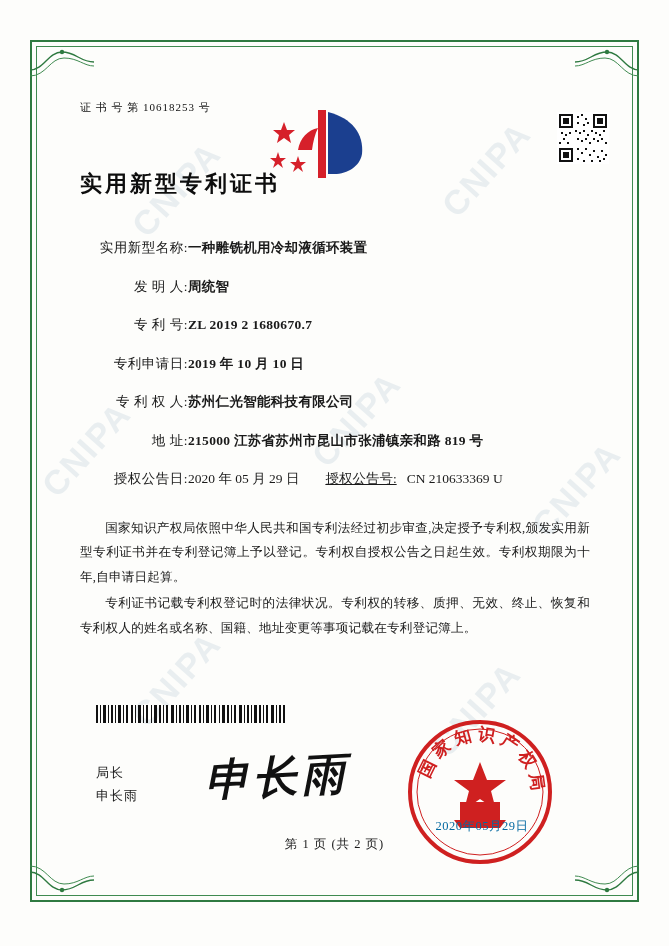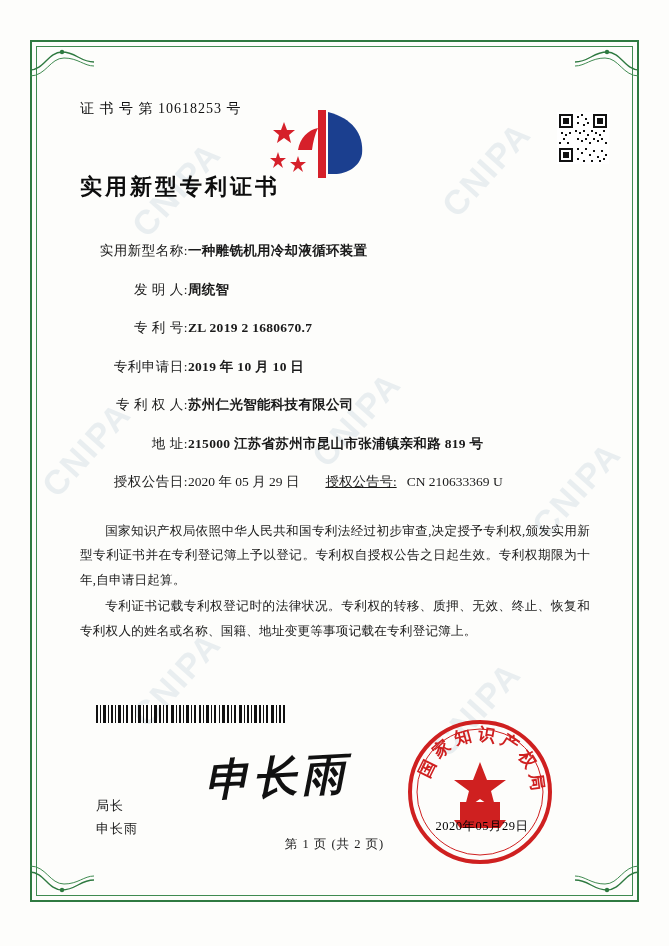--- a/index.html
+++ b/index.html
@@ -70,21 +70,21 @@
   .wm7 { left: 420px; top: 690px; }
 
   
   .content {
     position: absolute;
     left: 80px; top: 100px;
     width: 510px;
   }
 
   .cert-no {
-    font-size: 14px;
+    font-size: 11px;
     letter-spacing: 1px;
     color: #111;
   }
 
   .logo {
     position: absolute;
     left: 268px; top: 108px;
     width: 110px; height: 75px;
   }
 
@@ -157,21 +157,20 @@
     left: 96px; top: 705px;
     width: 190px; height: 18px;
   }
 
   .sign-block {
     position: absolute;
     left: 96px; top: 762px;
     font-size: 13px;
     line-height: 1.75;
     letter-spacing: 1px;
-    margin-top: 33px;
   }
 
   .signature {
     position: absolute;
     left: 205px; top: 748px;
     font-family: "Liberation Serif", "DejaVu Serif", serif;
     font-size: 44px;
     font-style: italic;
     font-weight: bold;
     color: #111;
@@ -183,21 +182,21 @@
   .seal {
     position: absolute;
     left: 404px; top: 716px;
     width: 152px; height: 152px;
   }
   .seal-date {
     position: absolute;
     left: 410px; top: 818px;
     width: 144px;
     text-align: center;
-    color: #000000;
+    color: #0369a1;
     font-size: 12.5px;
     letter-spacing: 0.5px;
     font-family: "Liberation Serif", serif;
   }
 
   .page-no {
     position: absolute;
     left: 0; right: 0;
     top: 836px;
     text-align: center;

